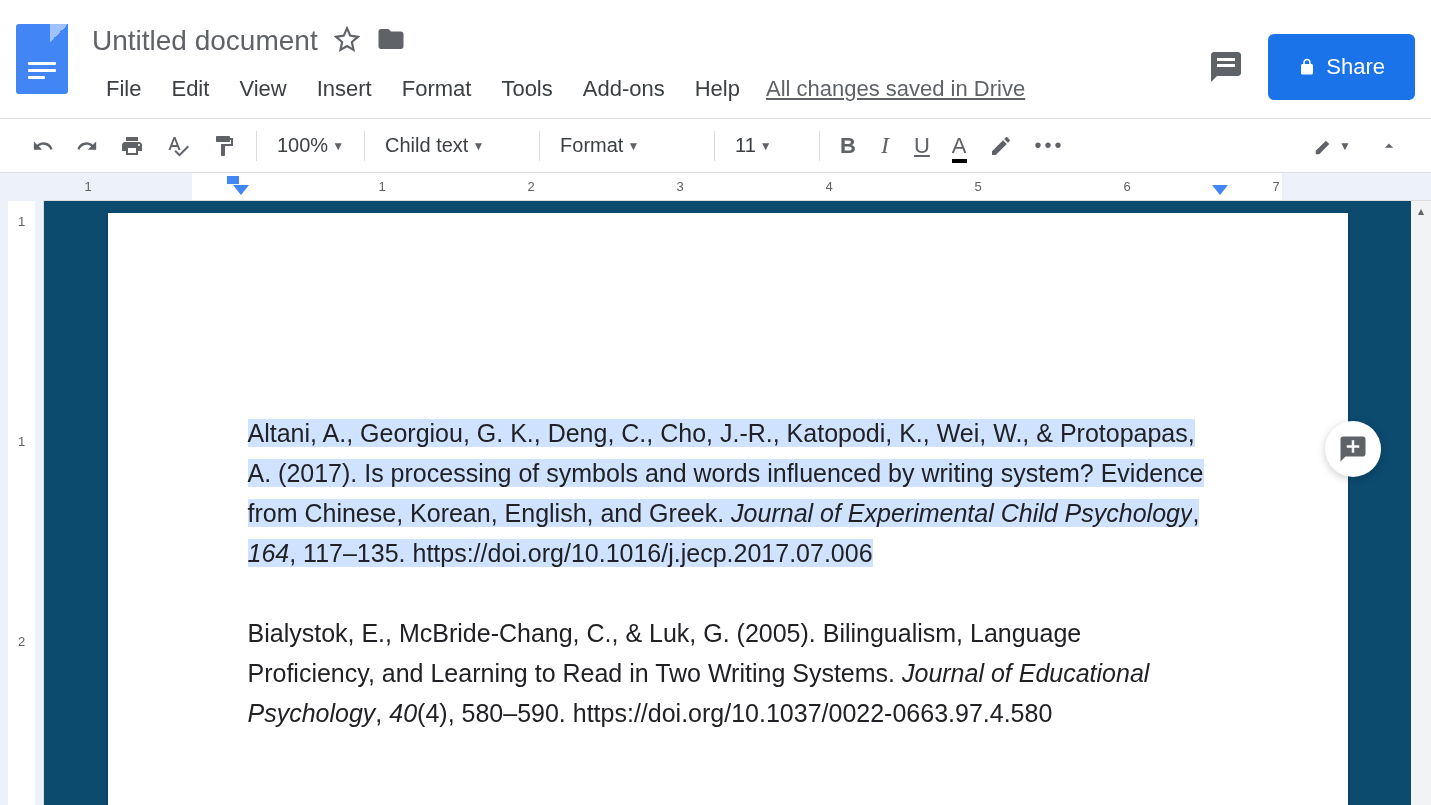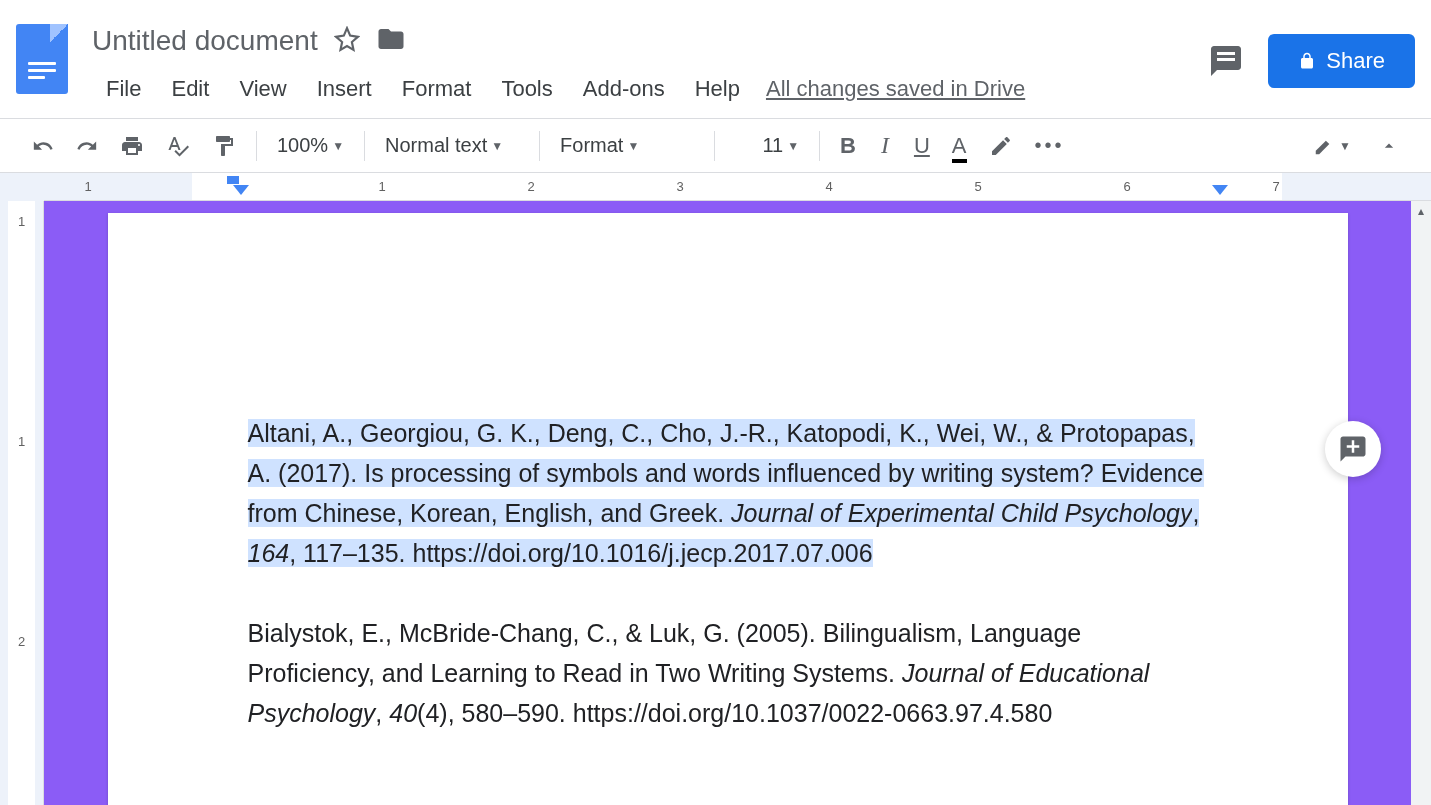--- a/index.html
+++ b/index.html
@@ -17,21 +17,21 @@
 .doc-title { font-size: 28px; color: #5f6368; font-weight:400; }
 .star-icon svg, .folder-icon svg { fill:#5f6368; }
 .star-icon svg { fill:none; stroke:#5f6368; stroke-width:2; }
 
 .menu-row { display:flex; align-items:center; gap:2px; margin-top:14px; }
 .menu-item { font-size: 22px; color:#3c4043; padding: 4px 14px; cursor:pointer; }
 .save-status { font-size:22px; color:#5f6368; text-decoration:underline; margin-left:10px; cursor:pointer; }
 
 .header-right { display:flex; align-items:center; gap:24px; margin-top:24px; }
 .comment-bubble { width:36px; height:36px; }
-.share-btn { background:#1a73e8; color:#fff; border:none; border-radius:6px; font-size:22px; font-weight:500; padding:14px 30px; display:flex; align-items:center; gap:10px; cursor:pointer; }
+.share-btn { background:#1a73e8; color:#fff; border:none; border-radius:6px; font-size:22px; font-weight:500; padding:20px 30px; display:flex; align-items:center; gap:10px; cursor:pointer; }
 
 .divider { height:1px; background:#dadce0; }
 
 .toolbar { display:flex; align-items:center; height:54px; padding:0 24px; gap:6px; border-bottom:1px solid #dadce0; }
 .tb-btn { padding:6px 8px; cursor:pointer; color:#5f6368; display:flex; align-items:center; justify-content:center; min-width:30px; height:36px; }
 .tb-sep { width:1px; height:30px; background:#dadce0; margin:0 6px; }
 .tb-dd { display:flex; align-items:center; gap:4px; padding:4px 8px; cursor:pointer; font-size:20px; color:#3c4043; }
 .tb-dd .chev { font-size:12px; color:#5f6368; }
 .bold { font-weight:bold; font-size:22px; }
 .italic { font-style:italic; font-family:serif; font-size:24px; }
@@ -48,21 +48,21 @@
 .margin-marker { position:absolute; top:12px; width:0; height:0; }
 .margin-left-tri { left:189px; border-left:8px solid transparent; border-right:8px solid transparent; border-top:10px solid #4285f4; }
 .margin-left-rect { position:absolute; left:183px; top:3px; width:12px; height:8px; background:#4285f4; }
 .margin-right-tri { left:1168px; border-left:8px solid transparent; border-right:8px solid transparent; border-top:10px solid #4285f4; }
 
 .workspace { display:flex; height:604px; background:#f1f3f4; }
 .vruler { width:44px; background:#edf2fa; position:relative; border-right:1px solid #dadce0; font-size:13px; color:#616161; }
 .vruler-white { position:absolute; left:0; right:0; top:0; bottom:0; background:#fff; margin:0 8px; }
 .vtick { position:absolute; left:50%; transform:translate(-50%,-50%) rotate(0deg); }
 
-.canvas { flex:1; background:#8b5cf6; overflow:auto; position:relative; padding-top:12px; }
+.canvas { flex:1; background:#0c4a6e; overflow:auto; position:relative; padding-top:12px; }
 .page { width:1240px; min-height:1600px; background:#fff; margin:0 auto; box-shadow:0 1px 3px rgba(0,0,0,0.2); position:relative; padding:200px 140px 100px 140px; }
 .doc-text { font-size:25px; line-height:1.6; color:#202124; }
 .para { margin-bottom:40px; }
 .sel { background:#cfe2ff; }
 .ital { font-style:italic; }
 
 .scrollbar { width:20px; background:#f1f3f4; position:relative; }
 .scroll-up { position:absolute; top:0; left:0; right:0; height:20px; display:flex; align-items:center; justify-content:center; color:#5f6368; font-size:12px; }
 
 .float-add { position:absolute; right:30px; top:220px; width:56px; height:56px; border-radius:50%; background:#fff; box-shadow:0 2px 8px rgba(0,0,0,0.2); display:flex; align-items:center; justify-content:center; z-index:10; cursor:pointer; }
@@ -148,30 +148,30 @@
         <path d="M18 4V3c0-.55-.45-1-1-1H5c-.55 0-1 .45-1 1v4c0 .55.45 1 1 1h12c.55 0 1-.45 1-1V6h1v4H9v11c0 .55.45 1 1 1h2c.55 0 1-.45 1-1v-9h8V4h-3z"></path>
       </svg>
   </div>
   <div class="tb-sep"></div>
   <div class="tb-dd">
     <span>100%</span>
     <span class="chev">▼</span>
   </div>
   <div class="tb-sep"></div>
   <div class="tb-dd" style="min-width:150px">
-    <span>Normal text</span>
+    <span>Child text</span>
     <span class="chev">▼</span>
   </div>
   <div class="tb-sep"></div>
   <div class="tb-dd" style="min-width:150px">
     <span>Format</span>
     <span class="chev">▼</span>
   </div>
   <div class="tb-sep"></div>
-  <div class="tb-dd" style="min-width:80px;justify-content:flex-end">
+  <div class="tb-dd" style="min-width:80px;justify-content:flex-start">
     <span>11</span>
     <span class="chev">▼</span>
   </div>
   <div class="tb-sep"></div>
   <div class="tb-btn bold">B</div>
   <div class="tb-btn italic">I</div>
   <div class="tb-btn underline-u">U</div>
   <div class="tb-btn">
       <span class="text-color">A</span>
     </div>

